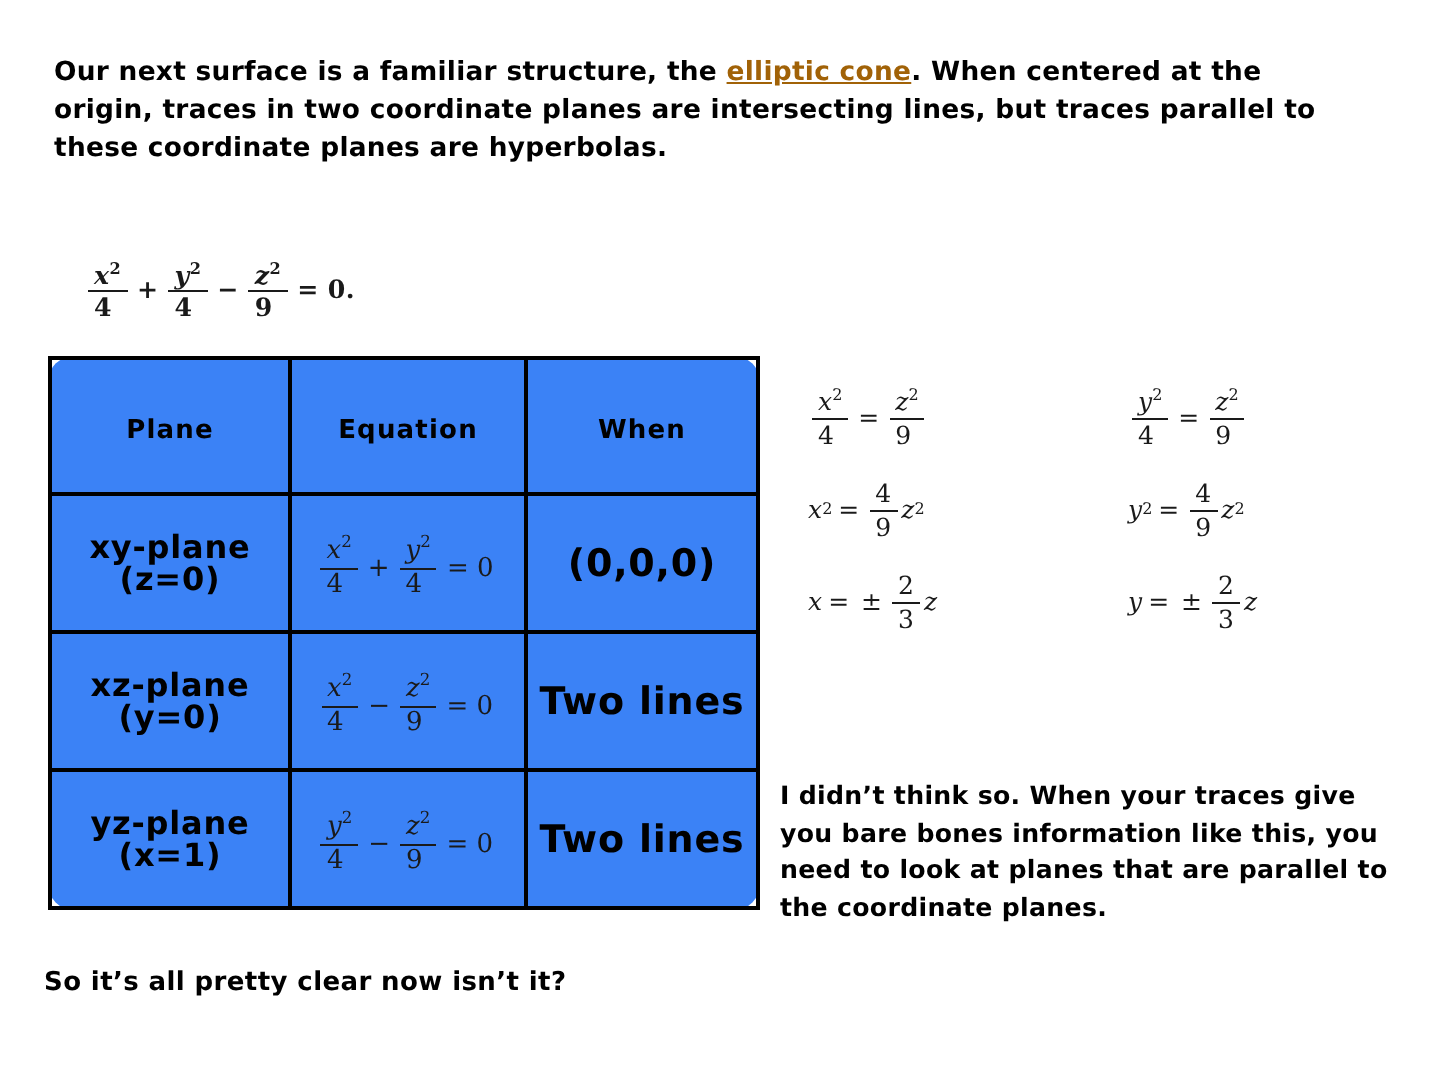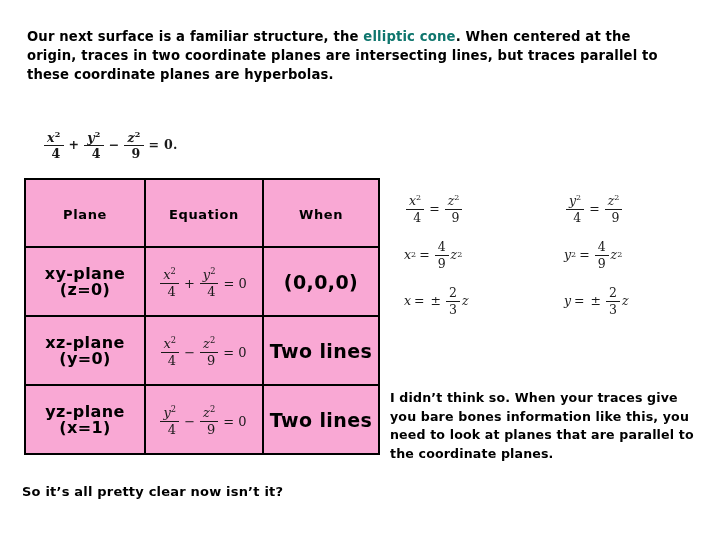--- a/index.html
+++ b/index.html
@@ -22,21 +22,22 @@
     left: 27px;
     top: 27px;
     width: 655px;
     font-size: 13.2px;
     line-height: 19px;
     letter-spacing: 0.15px;
     font-weight: 600;
     color: #000000;
   }
   #intro-paragraph .accent {
-    color: #0f766e;
+    color: #a16207;
+    text-decoration: underline;
   }
 
   
   #example-line {
     position: absolute;
     left: 33px;
     top: 129px;
     display: flex;
     align-items: center;
     font-size: 12.6px;
@@ -63,21 +64,21 @@
   .math .op {
     font-style: normal;
     margin: 0 3px;
   }
   .math .num-up {
     font-style: normal;
   }
   .frac {
     display: inline-flex;
     flex-direction: column;
-    align-items: flex-end;
+    align-items: flex-start;
     vertical-align: middle;
     margin: 0 2px;
   }
   .frac > .top {
     padding: 0 3px 1px 3px;
     border-bottom: 1px solid #1a1a1a;
     line-height: 1.05;
   }
   .frac > .bot {
     padding: 1px 3px 0 3px;
@@ -95,21 +96,22 @@
   }
 
   
   #trace-table {
     position: absolute;
     left: 24px;
     top: 178px;
     width: 348px;
     border-collapse: collapse;
     table-layout: fixed;
-    background: #f9a8d4;
+    background: #3b82f6;
+    border-radius: 13px;
   }
   #trace-table td {
     border: 2px solid #000000;
     padding: 0;
     vertical-align: middle;
     text-align: center;
   }
   #trace-table .col-plane   { width: 118px; }
   #trace-table .col-eq      { width: 116px; }
   #trace-table .col-trace   { width: 114px; }

